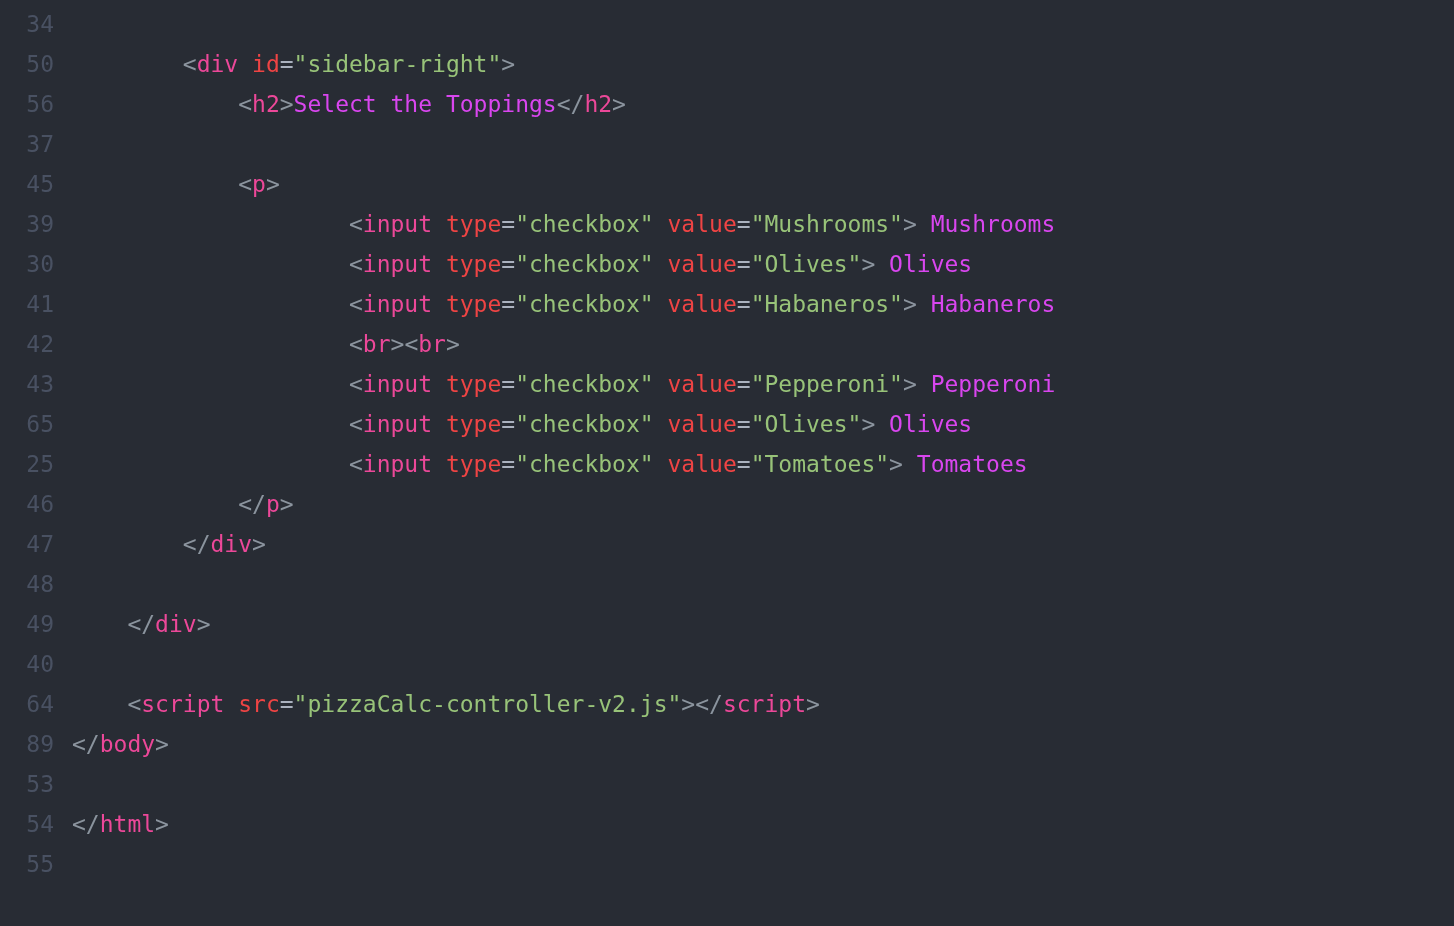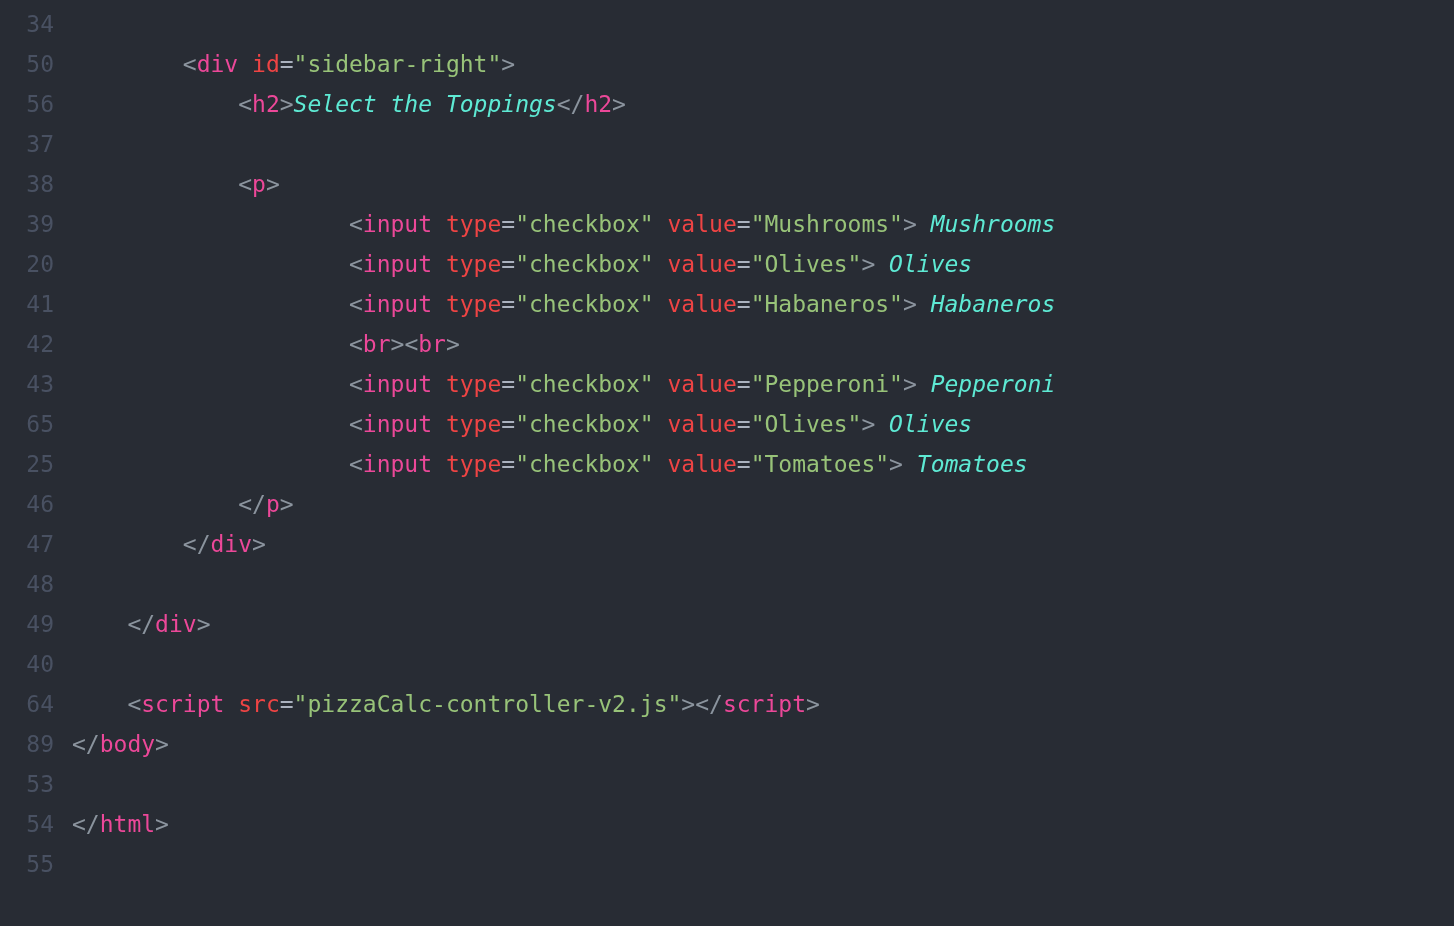--- a/index.html
+++ b/index.html
@@ -37,34 +37,34 @@
   .line {
     height: 40px;
     line-height: 40px;
     color: #abb2bf;
   }
   .punct     { color: #abb2bf; }
   .bracket   { color: #8b949e; }
   .tagname   { color: #ec4899; }
   .attrname  { color: #ef4444; }
   .attrval   { color: #98c379; }
-  .text      { color: #5eead4; font-style: italic; }
+  .text      { color: #d946ef; }
 </style>
 </head>
 <body>
 
 <div class="editor">
   <div class="gutter" id="gutter">
       <div>34</div>
       <div>50</div>
       <div>56</div>
       <div>37</div>
-      <div>38</div>
+      <div>45</div>
       <div>39</div>
-      <div>20</div>
+      <div>30</div>
       <div>41</div>
       <div>42</div>
       <div>43</div>
       <div>65</div>
       <div>25</div>
       <div>46</div>
       <div>47</div>
       <div>48</div>
       <div>49</div>
       <div>40</div>

